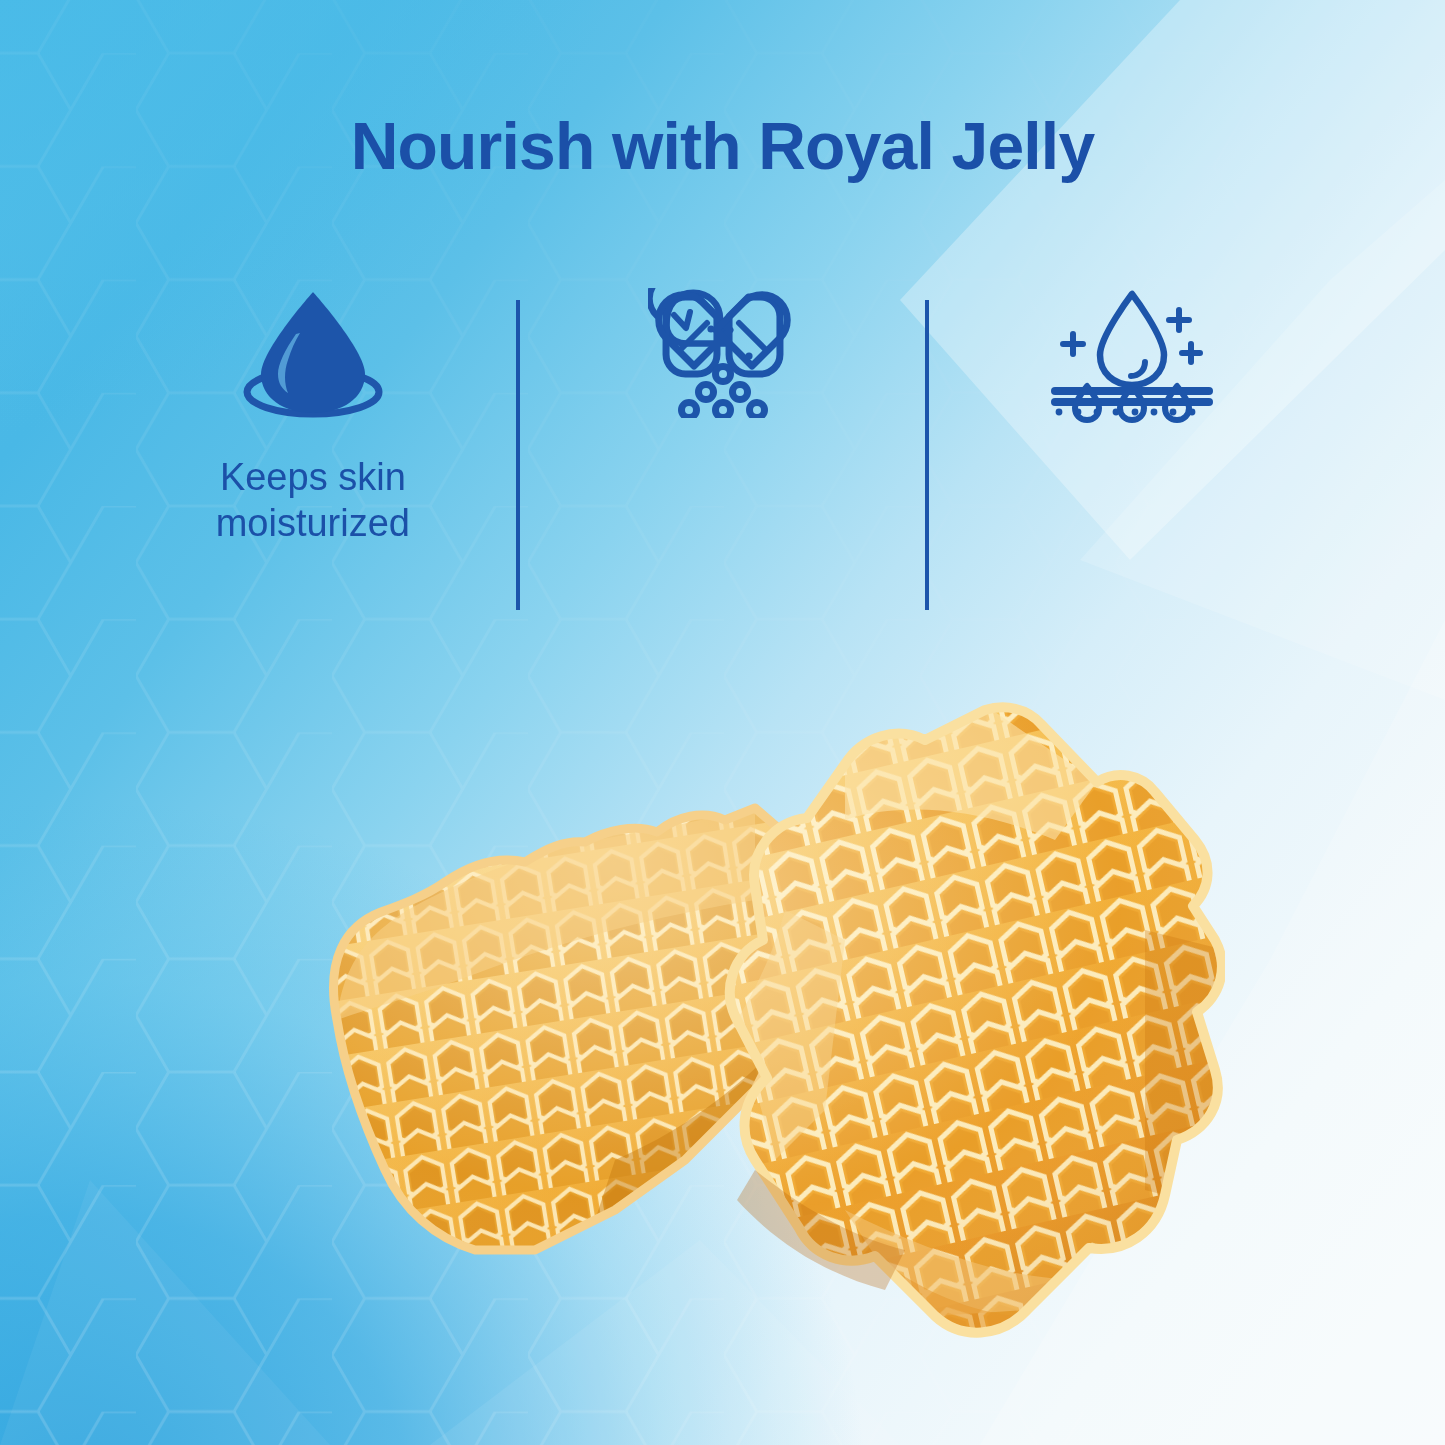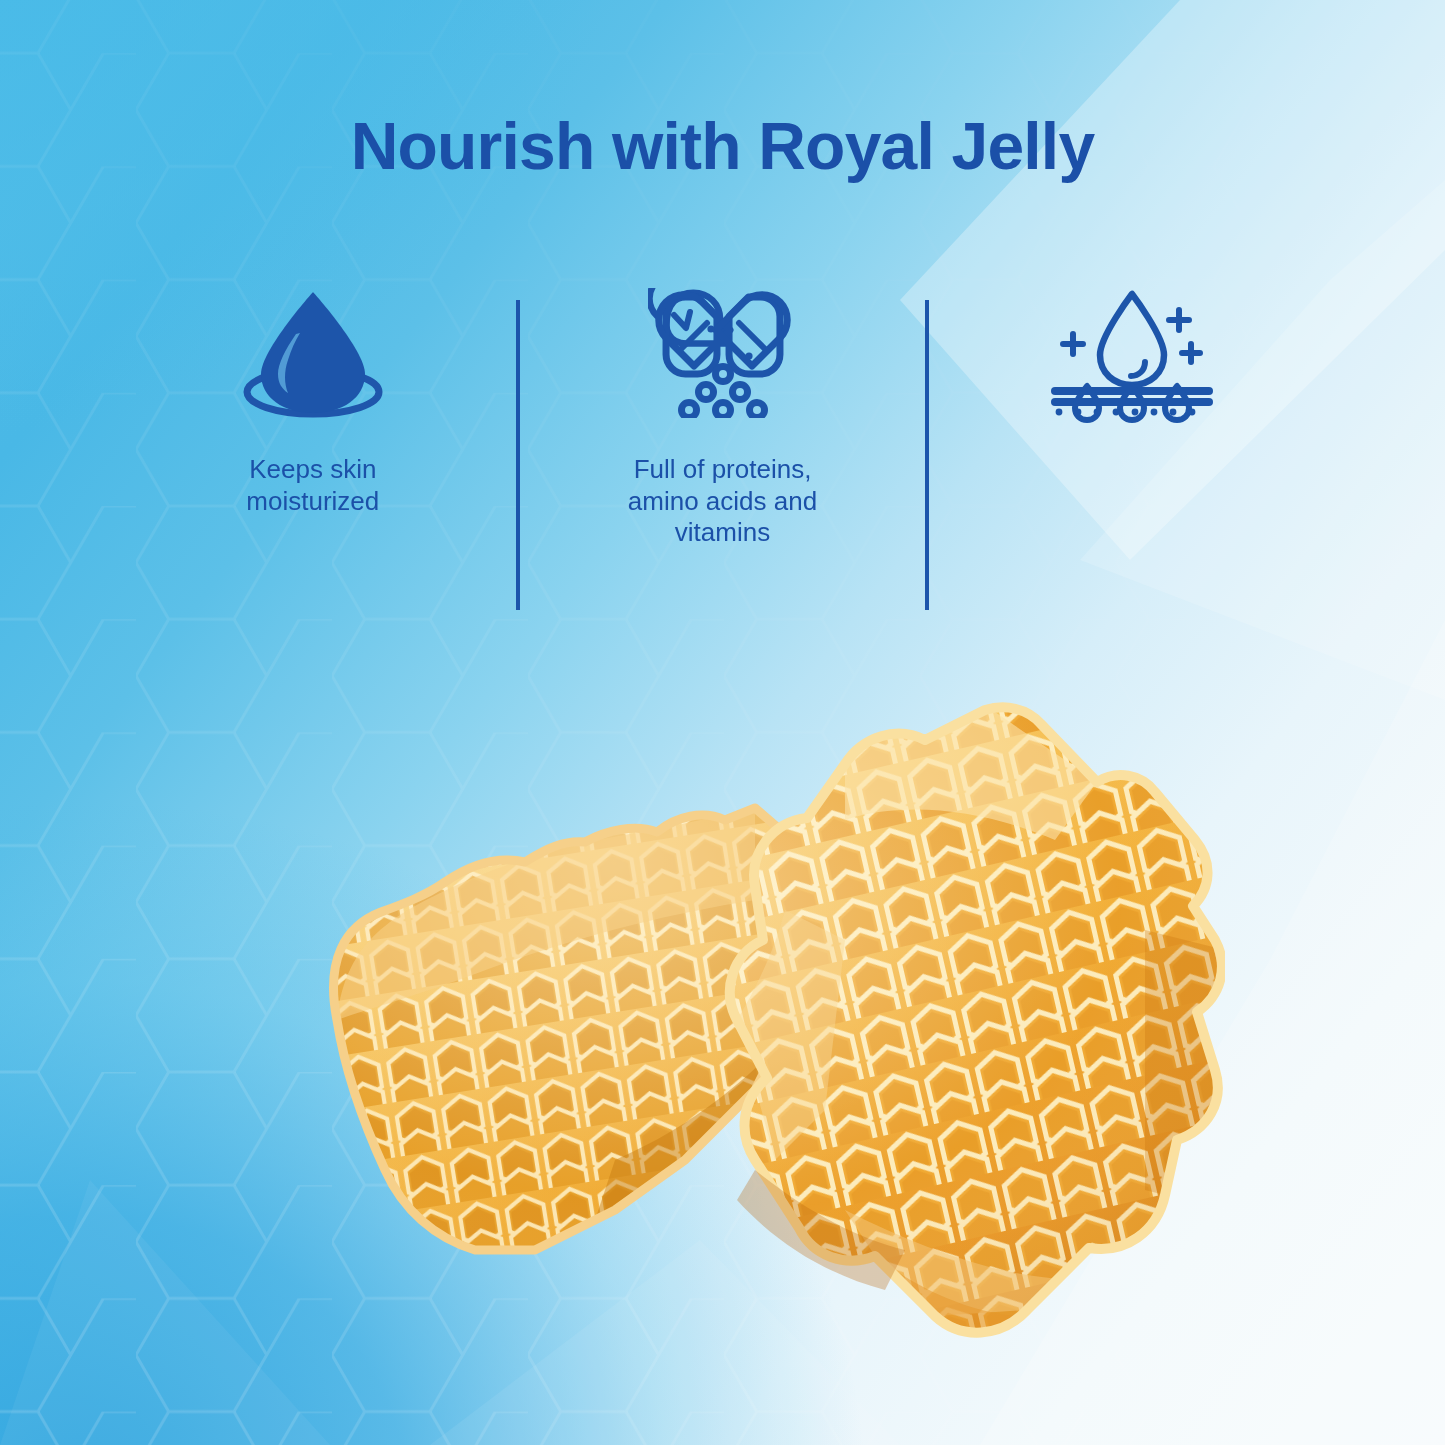--- a/index.html
+++ b/index.html
@@ -100,21 +100,21 @@
   }
   .feature-icon {
     height: 130px;
     display: flex;
     align-items: center;
     justify-content: center;
   }
   .feature-icon svg { display: block; }
   .feature-label {
     margin-top: 36px;
-    font-size: 26px;
+    font-size: 38px;
     line-height: 1.22;
     font-weight: 500;
     color: #1b50a8;
     white-space: pre-line;
     max-width: 340px;
   }
   .divider {
     flex: 0 0 auto;
     width: 4px;
     align-self: stretch;
@@ -258,23 +258,20 @@
           <g fill="none" stroke="#1d55aa" stroke-width="7">
             <circle cx="75" cy="86" r="7.5"></circle>
             <circle cx="58" cy="104" r="7.5"></circle>
             <circle cx="92" cy="104" r="7.5"></circle>
             <circle cx="41" cy="122" r="7.5"></circle>
             <circle cx="75" cy="122" r="7.5"></circle>
             <circle cx="109" cy="122" r="7.5"></circle>
           </g>
         </svg>
       </div>
-      <div class="feature-label">Full of proteins,
-amino acids and
-vitamins</div>
     </div>
 
     <div class="divider"></div>
 
     <div class="feature">
       <div class="feature-icon">
         <svg width="170" height="130" viewBox="0 0 170 130" xmlns="http://www.w3.org/2000/svg" fill="none" stroke="#1d55aa" stroke-width="6.5" stroke-linecap="round" stroke-linejoin="round">
 
           <path d="M85 6 C85 6 53 48 53 67 C53 85 67 97 85 97 C103 97 117 85 117 67 C117 48 85 6 85 6 Z"></path>
 

